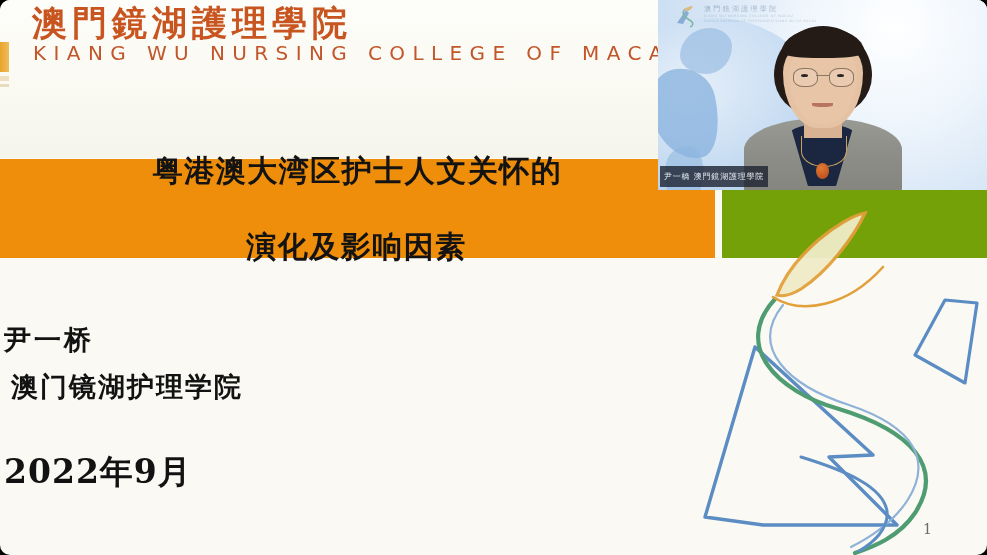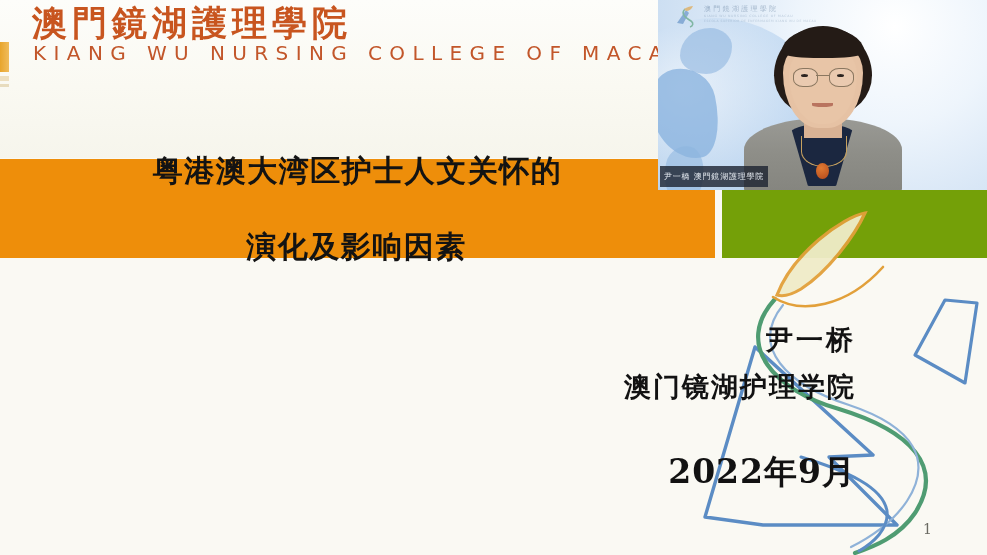--- a/index.html
+++ b/index.html
@@ -7,20 +7,21 @@
     padding: 0;
     background: #000;
   }
   .slide {
     position: relative;
     width: 987px;
     height: 555px;
     overflow: hidden;
     background: #faf9f3;
     font-family: "DejaVu Sans", "Liberation Sans", sans-serif;
+    border-radius: 10px;
   }
 
   
   .header-band {
     position: absolute;
     left: 0;
     top: 0;
     width: 987px;
     height: 158px;
     background: linear-gradient(180deg, #fdfdfa 0%, #faf9f2 55%, #f6f5ec 100%);
@@ -121,24 +122,24 @@
     left: 615px;
     top: 195px;
     width: 372px;
     height: 360px;
     pointer-events: none;
   }
 
   
   .author-block {
     position: absolute;
-    left: 16px;
+    left: 4px;
     top: 318px;
     width: 840px;
-    text-align: right;
+    text-align: left;
     color: #121212;
     font-family: "DejaVu Serif", "Liberation Serif", serif;
     font-weight: 700;
     pointer-events: none;
   }
   .author-name {
     font-size: 27px;
     line-height: 44px;
     letter-spacing: 3px;
   }

